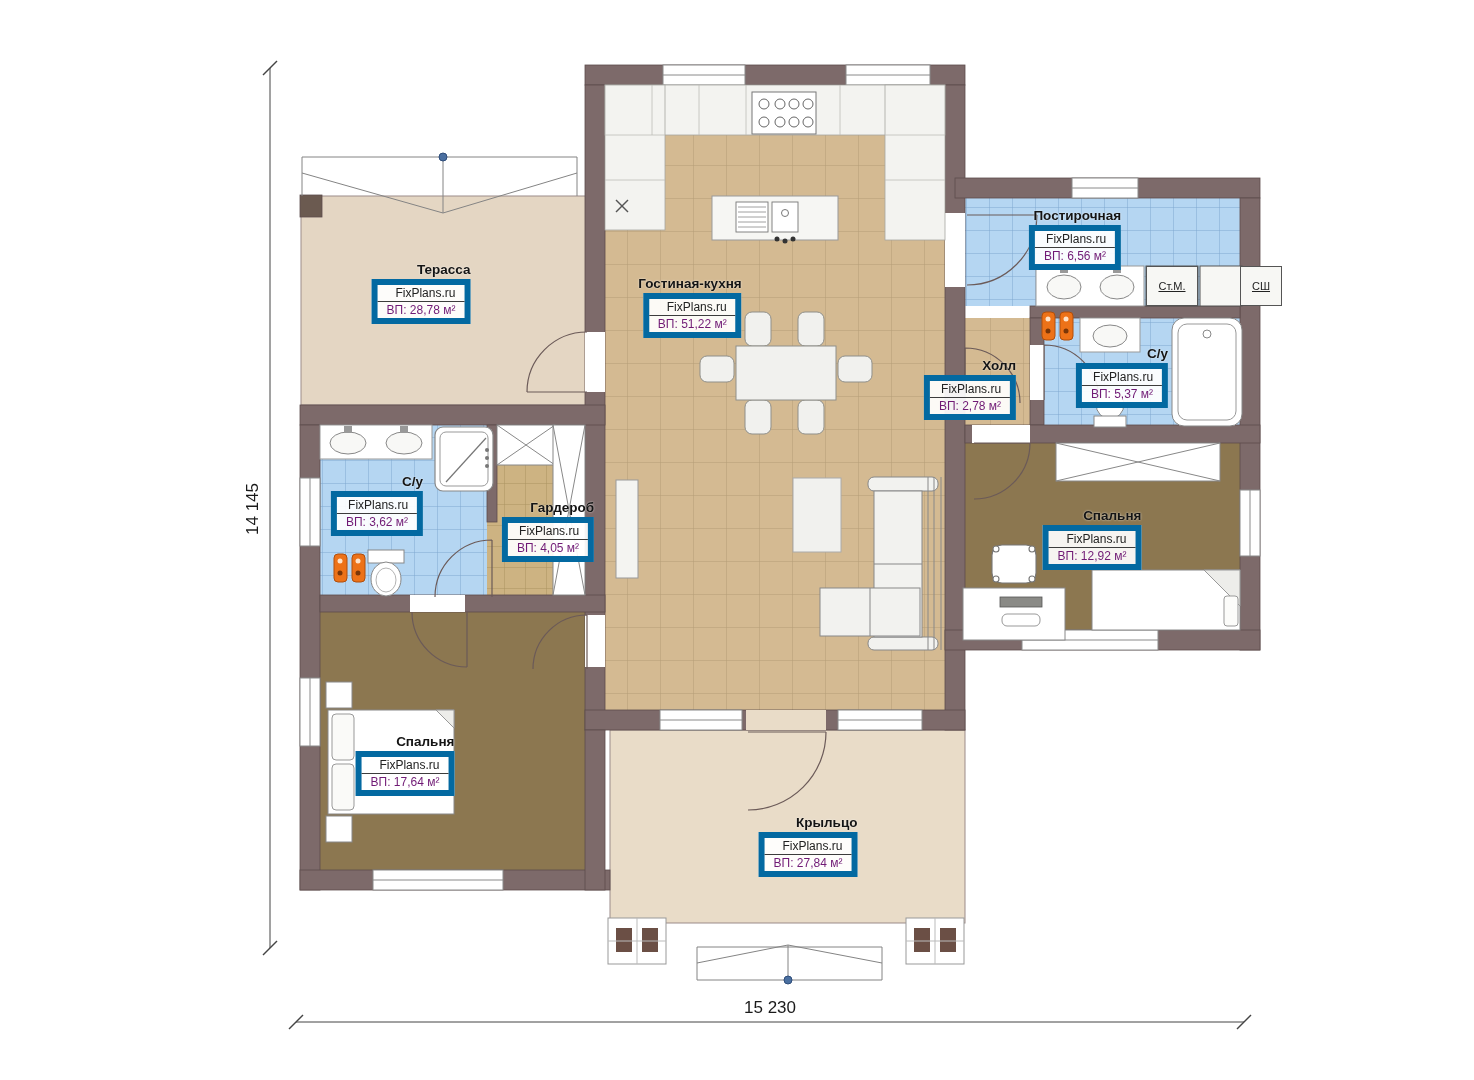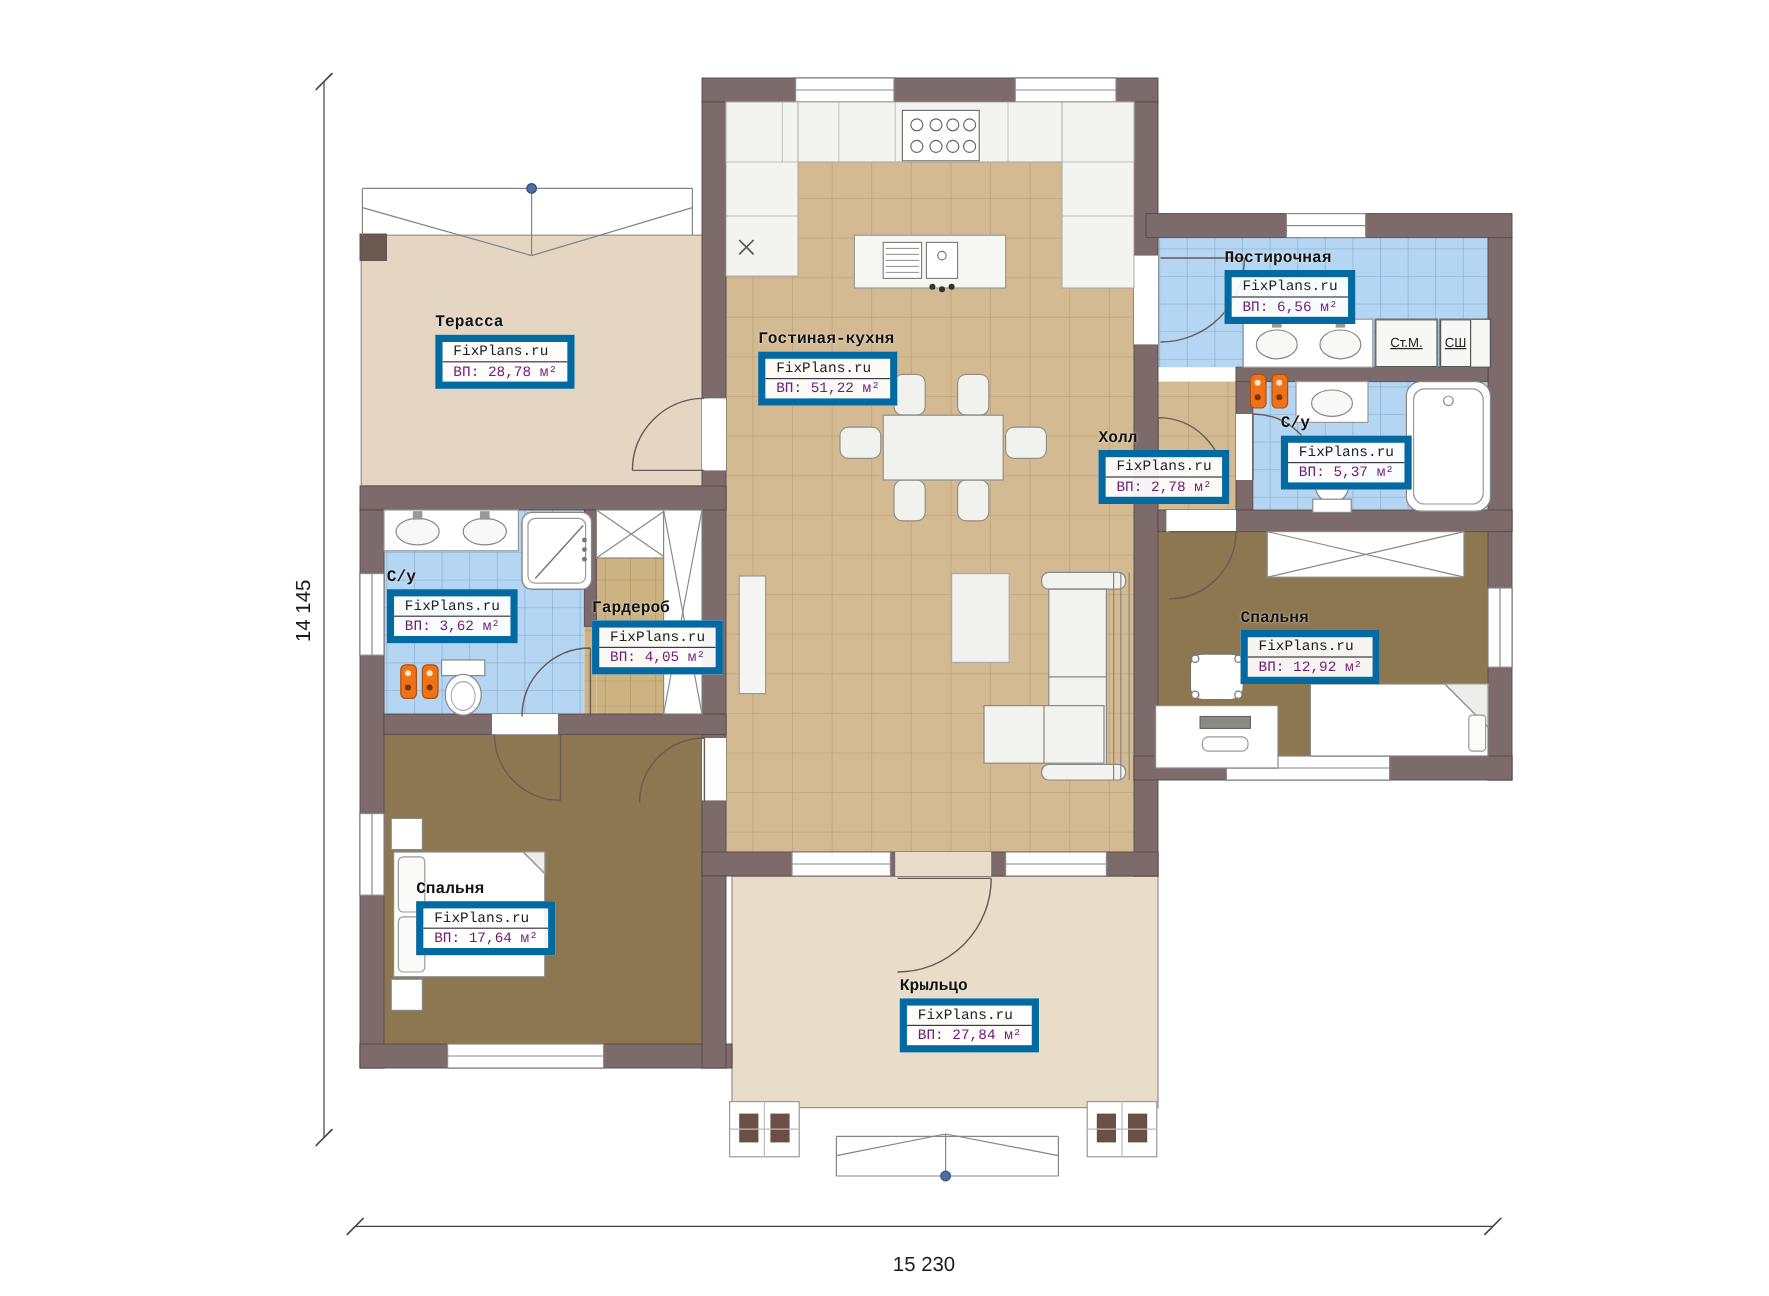--- a/index.html
+++ b/index.html
@@ -1,19 +1,19 @@
 <!DOCTYPE html>
 <html><head>
 <meta charset="utf-8">
 <style>
   html,body{margin:0;padding:0;background:#fff;}
   #stage{position:relative;width:1474px;height:1080px;background:#ffffff;overflow:hidden;
          font-family:"Liberation Sans",sans-serif;}
   #planSvg{position:absolute;left:0;top:0;}
-  .room-label{position:absolute;transform:translateX(-50%);text-align:left;z-index:5;font-family:Liberation Mono, monospace;}
+  .room-label{position:absolute;transform:translateX(-50%);text-align:right;z-index:5;}
   .rl-title{font-size:13.5px;font-weight:bold;color:#141414;white-space:nowrap;margin-bottom:2px;
             text-shadow:0 0 2px rgba(255,255,255,.8);}
   .rl-box{display:inline-block;border:6px solid #0369a1;background:rgba(255,255,255,.92);}
   .rl-wm{font-size:12px;color:#222;padding:1px 9px;border-bottom:1px solid #3c3c3c;white-space:nowrap;}
   .rl-area{font-size:12px;color:#701a75;padding:1px 9px;white-space:nowrap;}
   .appliance{position:absolute;display:flex;align-items:center;justify-content:center;
              box-sizing:border-box;border:1px solid #555;background:#f7f7f4;
              font-size:11px;color:#222;z-index:4;text-decoration:underline;}
   .dim-label{position:absolute;font-size:17px;color:#1a1a1a;text-align:center;z-index:4;}
   .dim-label.vert{transform:rotate(-90deg);}
@@ -385,18 +385,18 @@
     <div class="rl-box"><div class="rl-wm">FixPlans.ru</div>
     <div class="rl-area">ВП: 17,64 м²</div></div>
   </div>
   <div class="room-label" style="left:808px;top:815px">
     <div class="rl-title">Крыльцо</div>
     <div class="rl-box"><div class="rl-wm">FixPlans.ru</div>
     <div class="rl-area">ВП: 27,84 м²</div></div>
   </div>
 
   <div class="appliance" style="left:1146px;top:266px;width:52px;height:40px">Ст.М.</div>
-  <div class="appliance" style="left:1200px;top:266px;width:26px;height:40px">СШ</div>
-
-  <div class="dim-label" style="left:695px;top:1044px;width:150px">15 230</div>
+  <div class="appliance" style="left:1240px;top:266px;width:42px;height:40px">СШ</div>
+
+  <div class="dim-label" style="left:695px;top:998px;width:150px">15 230</div>
   <div class="dim-label vert" style="left:213px;top:499px;width:80px">14 145</div>
 
 </div>
 
 </body></html>

